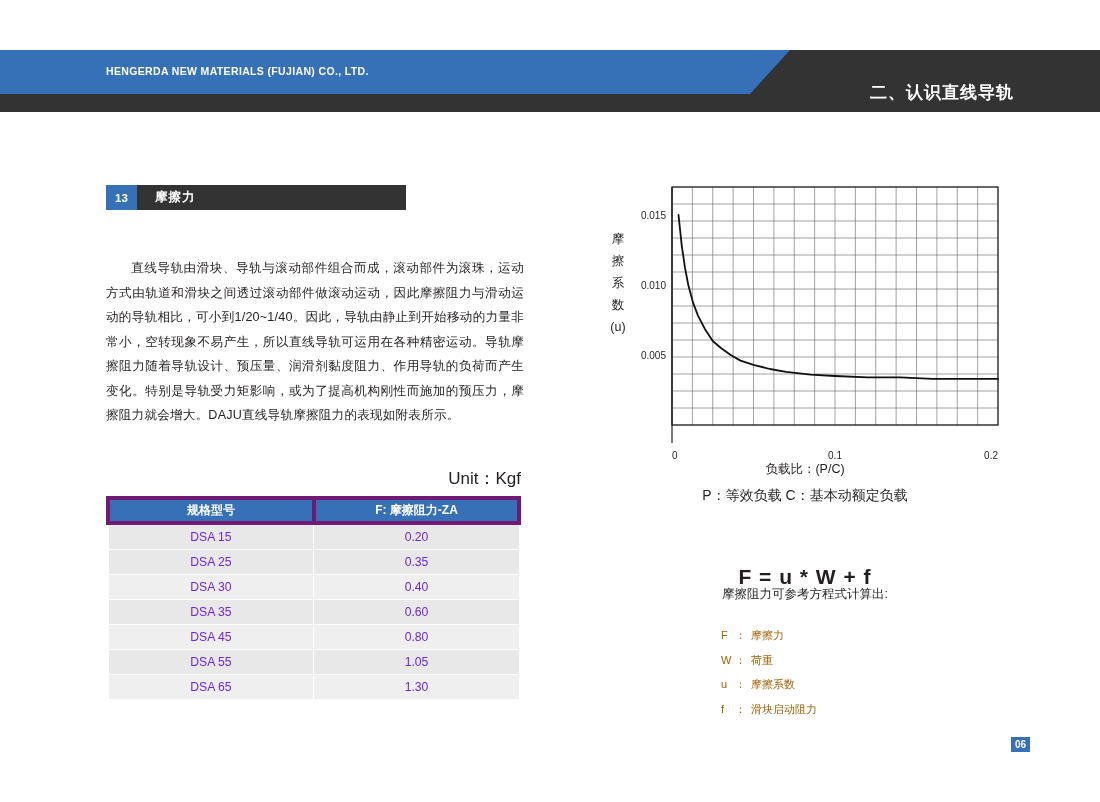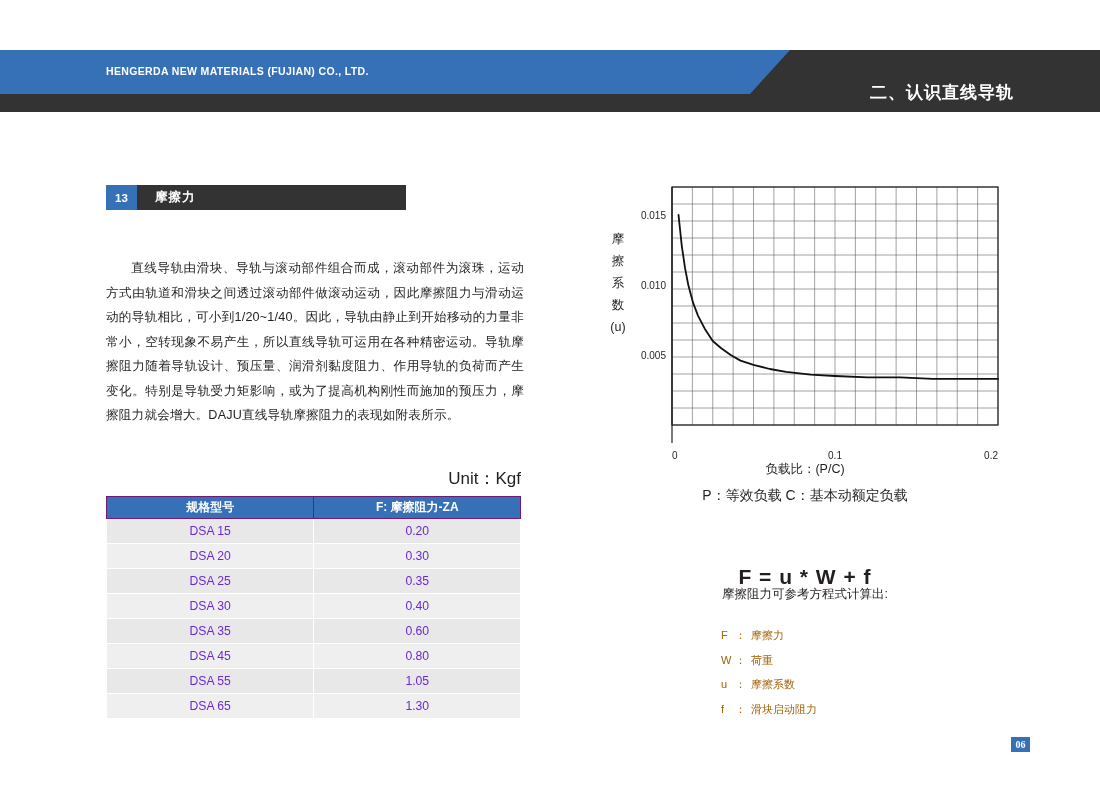--- a/index.html
+++ b/index.html
@@ -122,21 +122,21 @@
     width: 415px;
     border-collapse: collapse;
     font-size: 12.2px;
   }
   .spec-table th {
     background: #3671b8;
     color: #ffffff;
     font-weight: bold;
     height: 21px;
     padding: 0;
-    border: 1px solid #701a75;
+    border: 4px solid #701a75;
     font-size: 12px;
   }
   .spec-table td {
     height: 24px;
     padding: 0;
     text-align: center;
     border: 1px solid #ffffff;
     background: #e8e8e8;
     color: #6d28d9;
   }
@@ -220,21 +220,20 @@
     left: 1011px;
     width: 19px;
     height: 15px;
     background: #3671b8;
     color: #ffffff;
     font-size: 10px;
     font-weight: bold;
     display: flex;
     align-items: center;
     justify-content: center;
-    font-family: Liberation Serif, serif;
   }
 </style>
 </head>
 <body>
 
 <div class="header">
   <div class="header-blue"></div>
   <div class="company-name">HENGERDA NEW MATERIALS (FUJIAN) CO., LTD.</div>
   <div class="header-title">二、认识直线导轨</div>
 </div>
@@ -255,24 +254,20 @@
   <thead>
     <tr>
       <th>规格型号</th>
       <th>F: 摩擦阻力-ZA</th>
     </tr>
   </thead>
   <tbody id="table-body">
       <tr>
         <td>DSA 15</td>
         <td>0.20</td>
-      </tr>
-      <tr class="alt">
-        <td>DSA 20</td>
-        <td>0.30</td>
       </tr>
       <tr>
         <td>DSA 25</td>
         <td>0.35</td>
       </tr>
       <tr class="alt">
         <td>DSA 30</td>
         <td>0.40</td>
       </tr>
       <tr>

